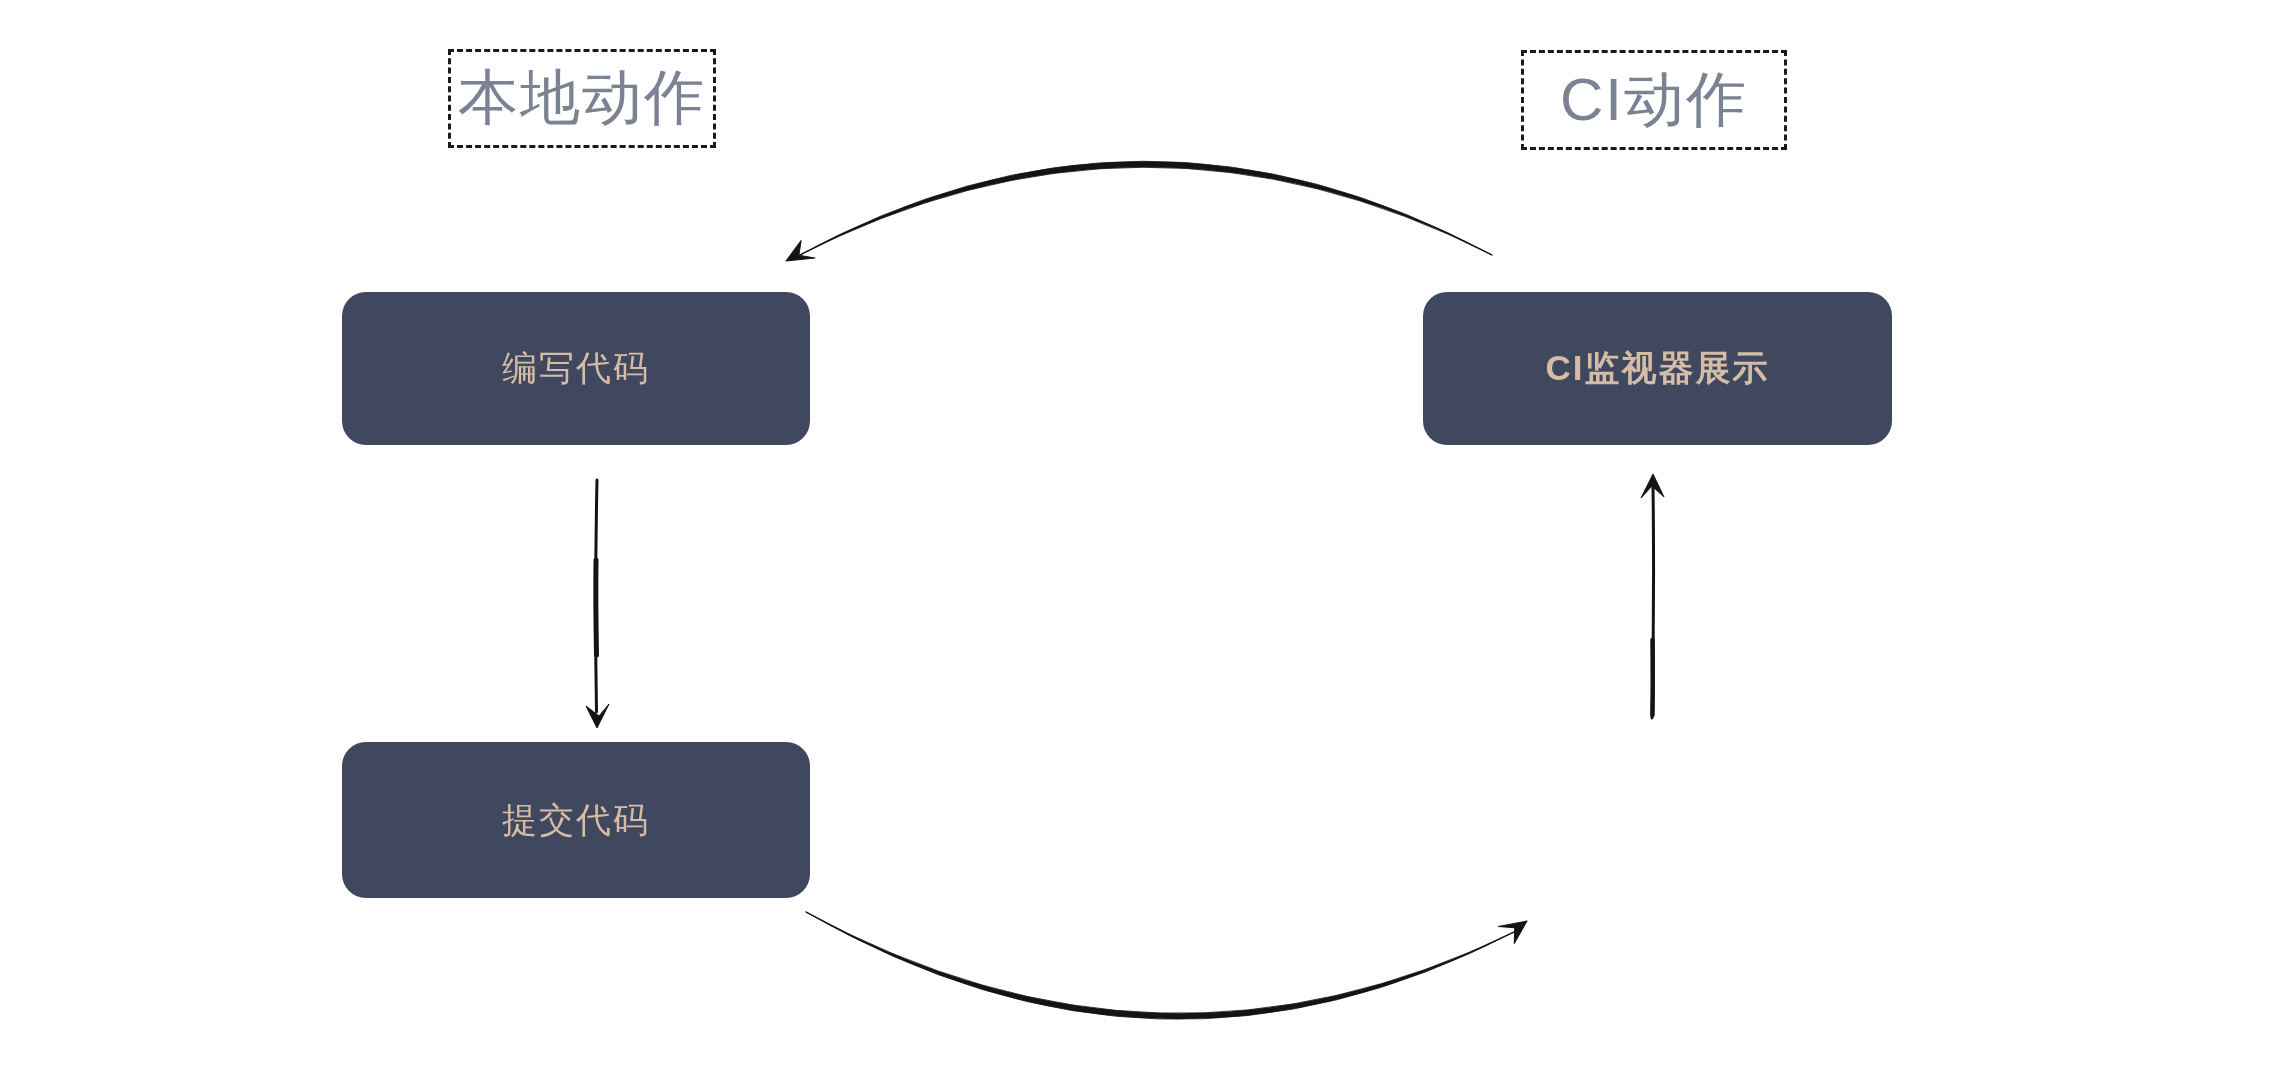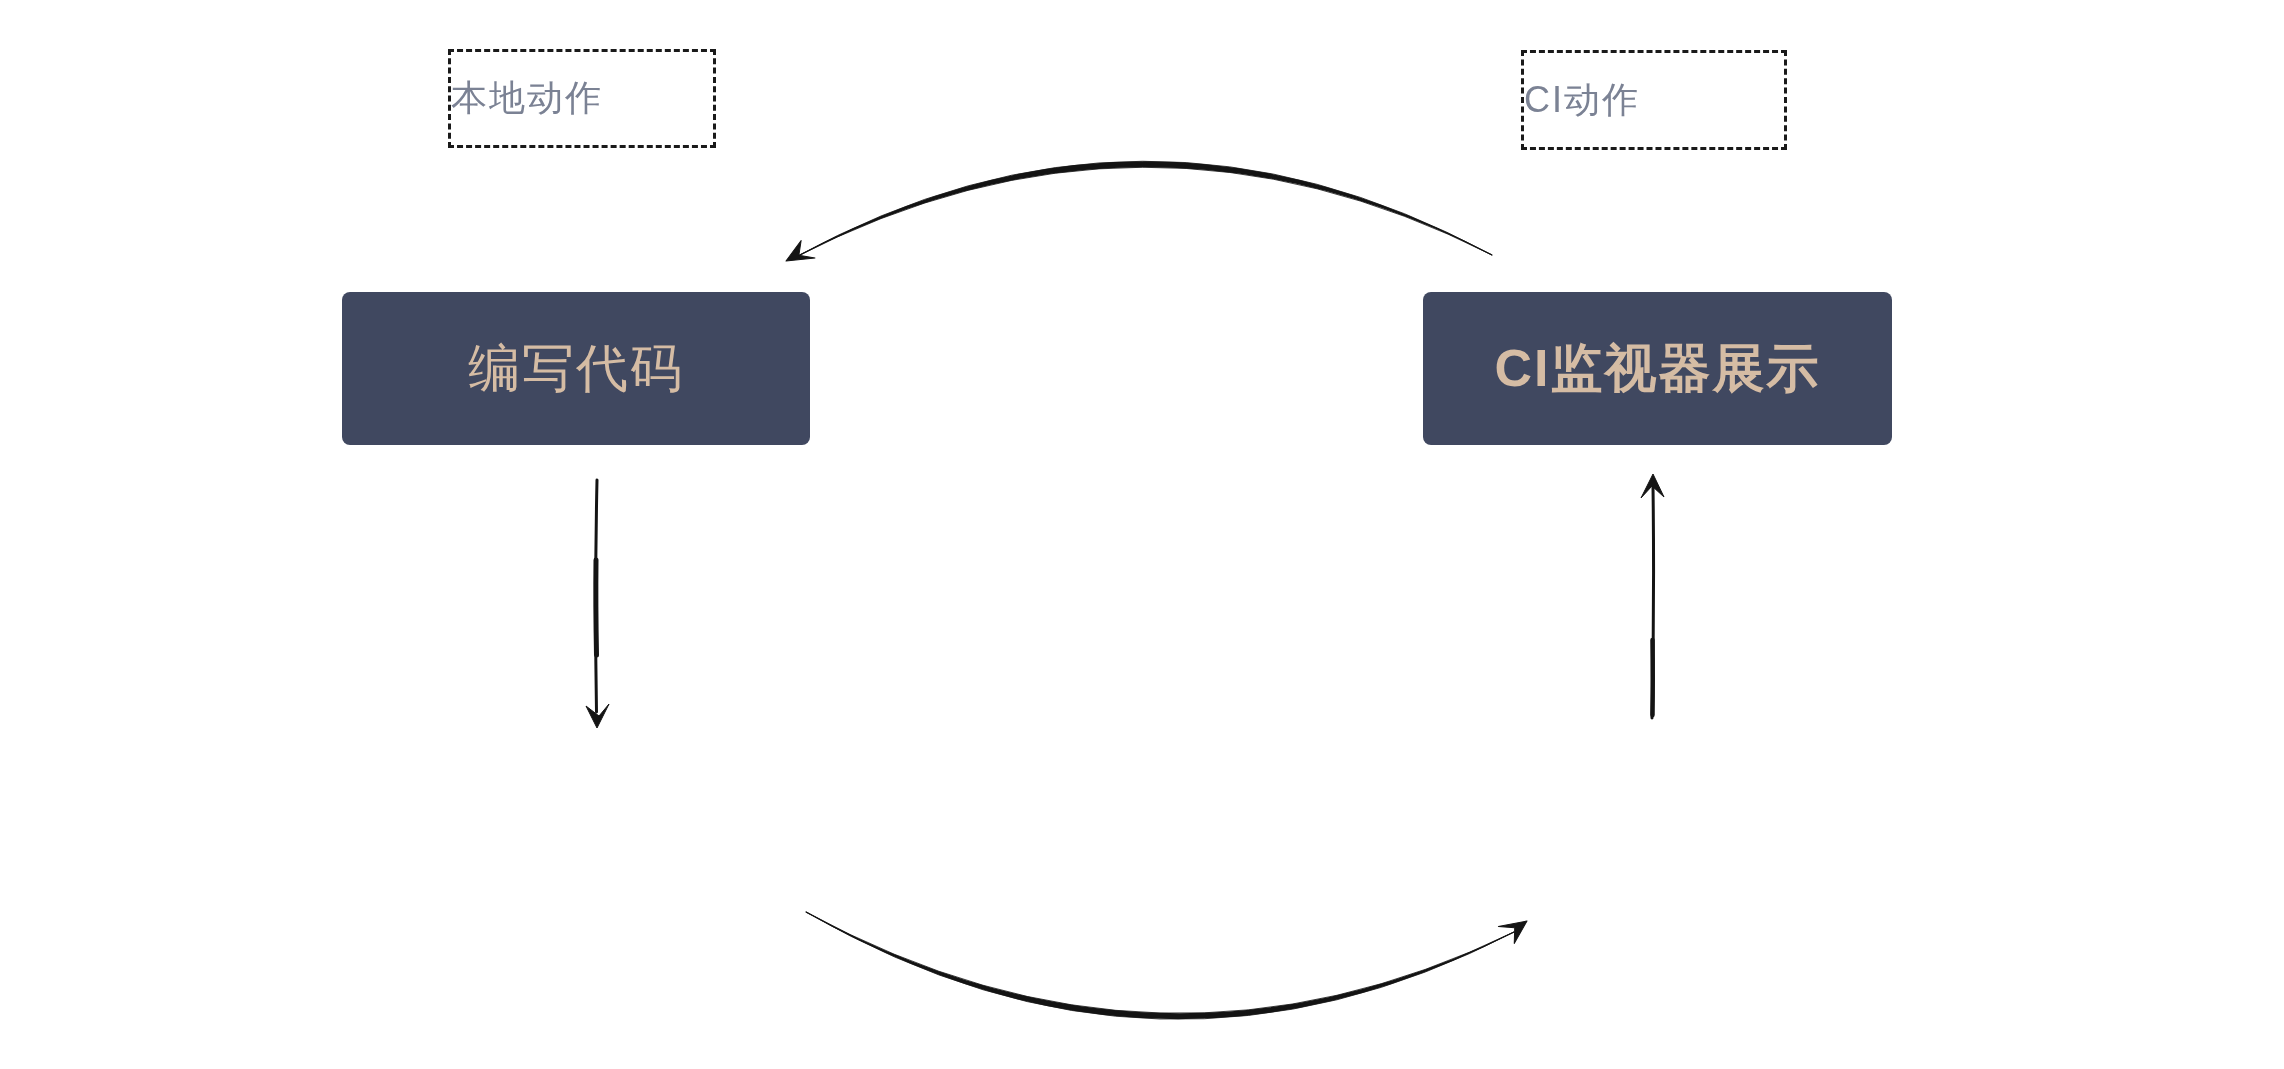--- a/index.html
+++ b/index.html
@@ -44,38 +44,39 @@
   .arrow-head {
     fill: var(--arrow);
     stroke: var(--arrow);
     stroke-width: 1;
     stroke-linejoin: round;
   }
   .group-label {
     position: absolute;
     display: flex;
     align-items: center;
+    justify-content: center;
     border: 3px dashed var(--dashed-border);
     color: var(--group-label-text);
-    font-size: 36px;
+    font-size: 60px;
     letter-spacing: 2px;
     background: transparent;
   }
   .group-label.local { left: 448px; top: 49px;  width: 268px; height: 99px; }
   .group-label.ci    { left: 1521px; top: 50px; width: 266px; height: 100px; }
   .node {
     position: absolute;
     display: flex;
     align-items: center;
     justify-content: center;
     background: var(--node-fill);
     color: var(--node-text);
-    font-size: 52px;
+    font-size: 35px;
     letter-spacing: 2px;
-    border-radius: 8px;
+    border-radius: 24px;
   }
   .node.write-code       { left: 342px;  top: 292px; width: 468px; height: 153px; }
   .node.commit-code      { left: 342px;  top: 742px; width: 468px; height: 156px; }
   .node.ci-monitor       { left: 1423px; top: 292px; width: 469px; height: 153px; font-weight: bold; }
   .node.ci-server        { left: 1423px; top: 742px; width: 469px; height: 156px; }
 </style>
 </head>
 <body>
 
 <div class="canvas">
@@ -112,19 +113,22 @@
   </div>
 
   <div class="group-label ci">
     <span>CI动作</span>
   </div>
 
   <div class="node write-code">
     <span>编写代码</span>
   </div>
 
+  <div class="node commit-code">
+    <span>提交代码</span>
+  </div>
 
   <div class="node ci-monitor">
     <span>CI监视器展示</span>
   </div>
 
 
 </div>
 
 </body></html>

